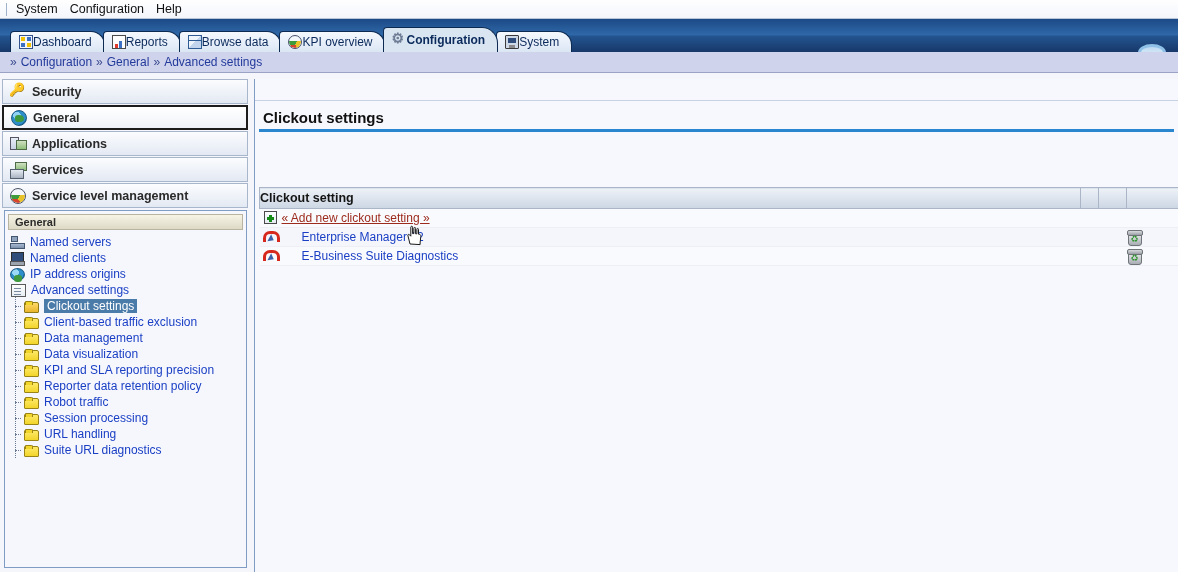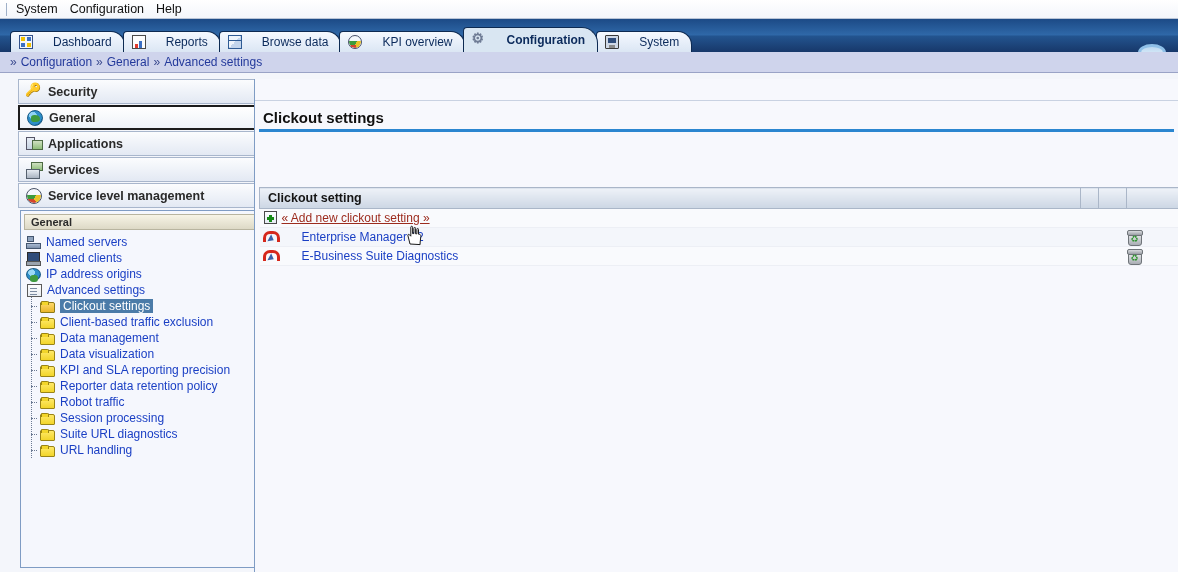--- a/index.html
+++ b/index.html
@@ -27,21 +27,21 @@
     white-space: nowrap; cursor: default;
   }
 
   
   .tabstrip {
     position: absolute; left: 0; top: 19px; width: 1178px; height: 33px;
     background: linear-gradient(#1c4a86 0%, #2f68a8 48%, #23548f 52%, #17386a 100%);
   }
   .tabs { position: absolute; left: 10px; top: 6px; display: flex; align-items: flex-end; height: 27px; }
   .tab {
-    position: relative; height: 21px; display: flex; align-items: center; gap: 20px;
+    position: relative; height: 21px; display: flex; align-items: center; gap: 0;
     padding: 0 12px 0 8px; margin-right: -2px;
     background: linear-gradient(#f5f9ff, #dbe6f4);
     border: 1px solid #0d2a52; border-bottom: none;
     border-radius: 4px 14px 0 0;
     font-size: 12px; color: #0b2a5b; white-space: nowrap;
     cursor: pointer;
   }
   .tab.active {
     background: #d9e6f2;
     height: 25px; font-weight: bold; z-index: 6;
@@ -96,21 +96,21 @@
   
   .crumbbar {
     position: absolute; left: 0; top: 52px; width: 1178px; height: 21px;
     background: #cfd4ec; border-bottom: 1px solid #9aa3c6;
     display: flex; align-items: center; padding-left: 10px; gap: 4px;
   }
   .crumbbar .chev { color: #3b4a8f; font-size: 12px; }
   .crumbbar a { color: #23399b; font-size: 12px; text-decoration: none; }
 
   
-  .leftpanel { position: absolute; left: 16px; top: 79px; width: 250px; height: 475px; }
+  .leftpanel { position: absolute; left: 0; top: 79px; width: 250px; height: 475px; }
   .grp {
     position: relative; height: 25px; margin: 0 2px 1px 2px;
     background: linear-gradient(#fbfcfe, #e3e9f3);
     border: 1px solid #a8b6cc;
     display: flex; align-items: center; gap: 6px; padding-left: 7px;
     font-weight: bold; font-size: 12.5px; color: #2a2a2a; cursor: pointer;
   }
   .grp.sel { border: 2px solid #1c1c1c; background: linear-gradient(#ffffff,#eef2f8); }
   .grp .gi { width: 16px; height: 16px; flex: 0 0 16px; position: relative; }
 
@@ -192,21 +192,21 @@
   }
   .paneldesc {
     margin: 9px 10px 0 12px; font-size: 12px; font-style: italic; color: #232323; line-height: 16px;
   }
 
   .tablewrap { position: absolute; left: 4px; top: 108px; right: 0px; }
   table.grid { width: 924px; border-collapse: collapse; table-layout: fixed; }
   table.grid th {
     background: linear-gradient(#eef2f8, #ccd6e4);
     border: 1px solid #aab6c8; border-left: none;
-    height: 21px; text-align: left; padding-left: 8px;
+    height: 21px; text-align: left; padding-left: 0;
     font-size: 12.5px; font-weight: bold; color: #141414;
   }
   table.grid th.first { border-left: 1px solid #aab6c8; }
   table.grid td {
     height: 19px; font-size: 12px; border-bottom: 1px solid #edeff5;
     padding: 0; vertical-align: middle;
   }
   tr.row:nth-child(odd) td { background: #f9fafd; }
   tr.row:nth-child(even) td { background: #f4f6fb; }
   td.c-icon { width: 22px; text-align: center; }
@@ -382,25 +382,25 @@
         <div class="tnode child">
           <span class="ni ic-folder"></span>
           <span class="tl">Robot traffic</span>
         </div>
         <div class="tnode child">
           <span class="ni ic-folder"></span>
           <span class="tl">Session processing</span>
         </div>
         <div class="tnode child">
           <span class="ni ic-folder"></span>
+          <span class="tl">URL handling</span>
+        </div>
+        <div class="tnode child">
+          <span class="ni ic-folder"></span>
           <span class="tl">Suite URL diagnostics</span>
-        </div>
-        <div class="tnode child">
-          <span class="ni ic-folder"></span>
-          <span class="tl">URL handling</span>
         </div>
 
       </div>
     </div>
   </div>
 
   <div class="mainpanel">
     <div class="mp-top"></div>
     <div class="panelhdr">Clickout settings</div>
 

